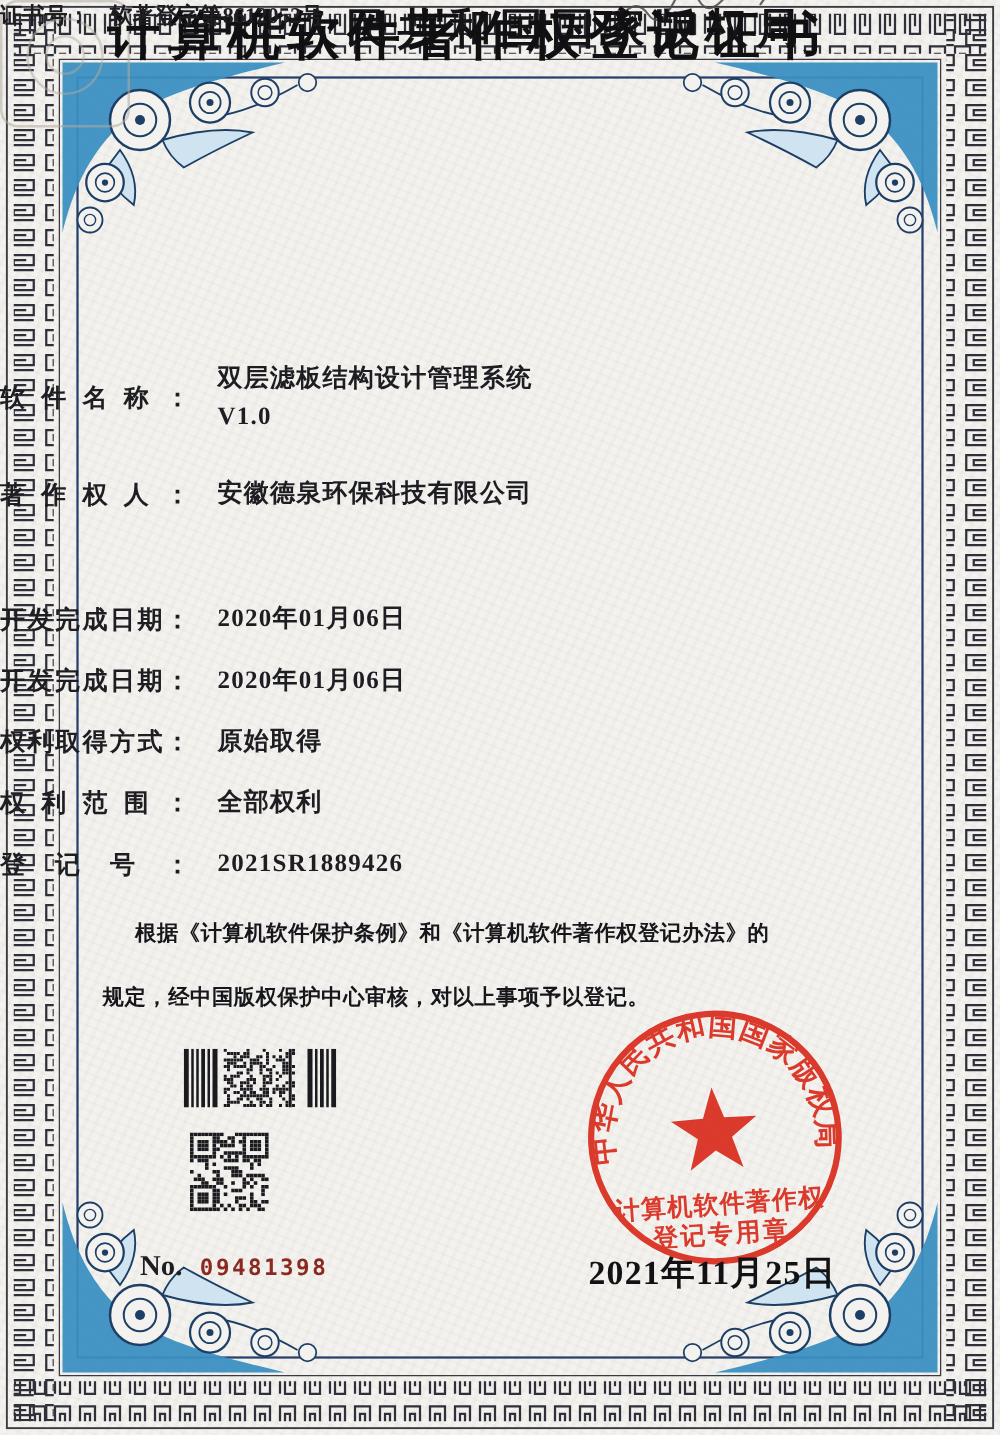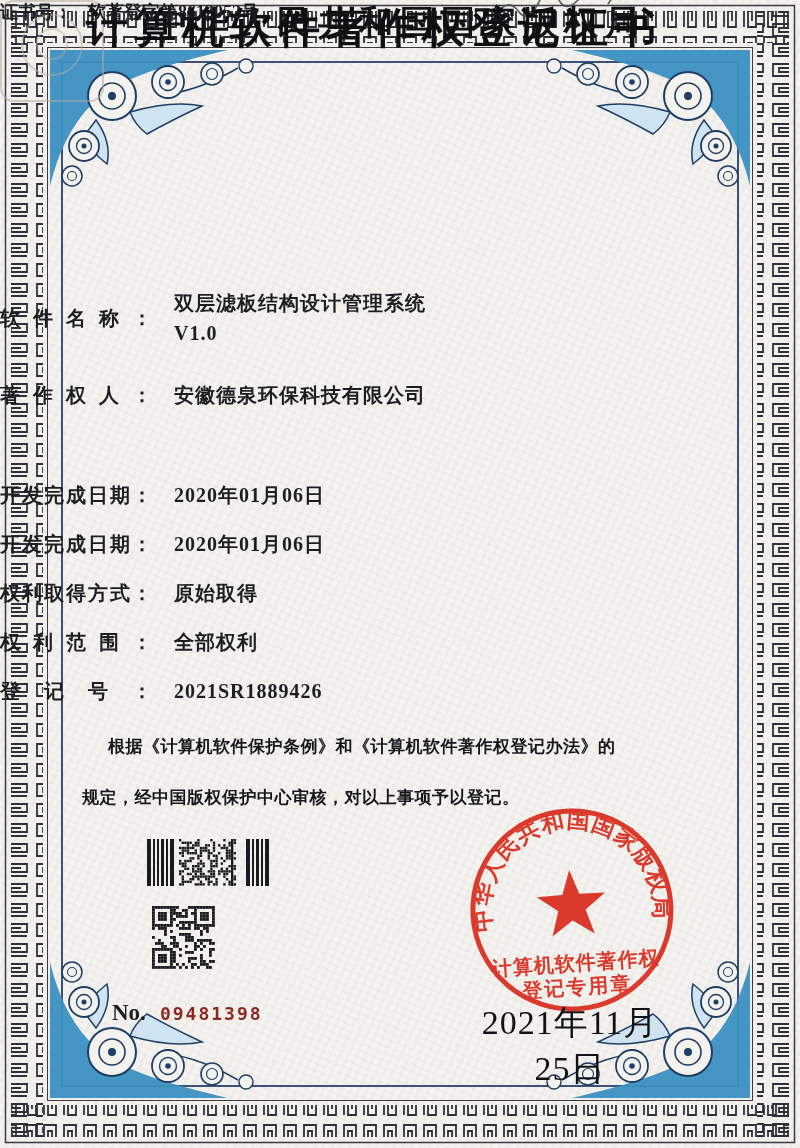--- a/index.html
+++ b/index.html
@@ -56,21 +56,21 @@
 
   .serial{position:absolute; left:112px; top:1000px; font-size:23px; font-weight:700;}
   .serial .num{
     font-family:"DejaVu Sans Mono","Liberation Mono",monospace;
     color:#8b2a20; font-size:18px; letter-spacing:2px; margin-left:14px; font-weight:600;
   }
 
   .stamp{position:absolute; left:455px; top:798px; transform:rotate(-4deg); opacity:.92;}
   .issue-date{
     position:absolute; left:470px; top:1000px; width:200px; text-align:center;
-    font-size:34px; font-weight:400; letter-spacing:1px; color:#121215;
+    font-size:27px; font-weight:700; letter-spacing:1px; color:#121215;
   }
 </style>
 </head>
 <body>
 
 <div class="cert">
 
   <svg class="border-svg" width="800" height="1148" viewBox="0 0 800 1148">
     <defs>
       <pattern id="meanderH" width="20" height="32" patternUnits="userSpaceOnUse">

